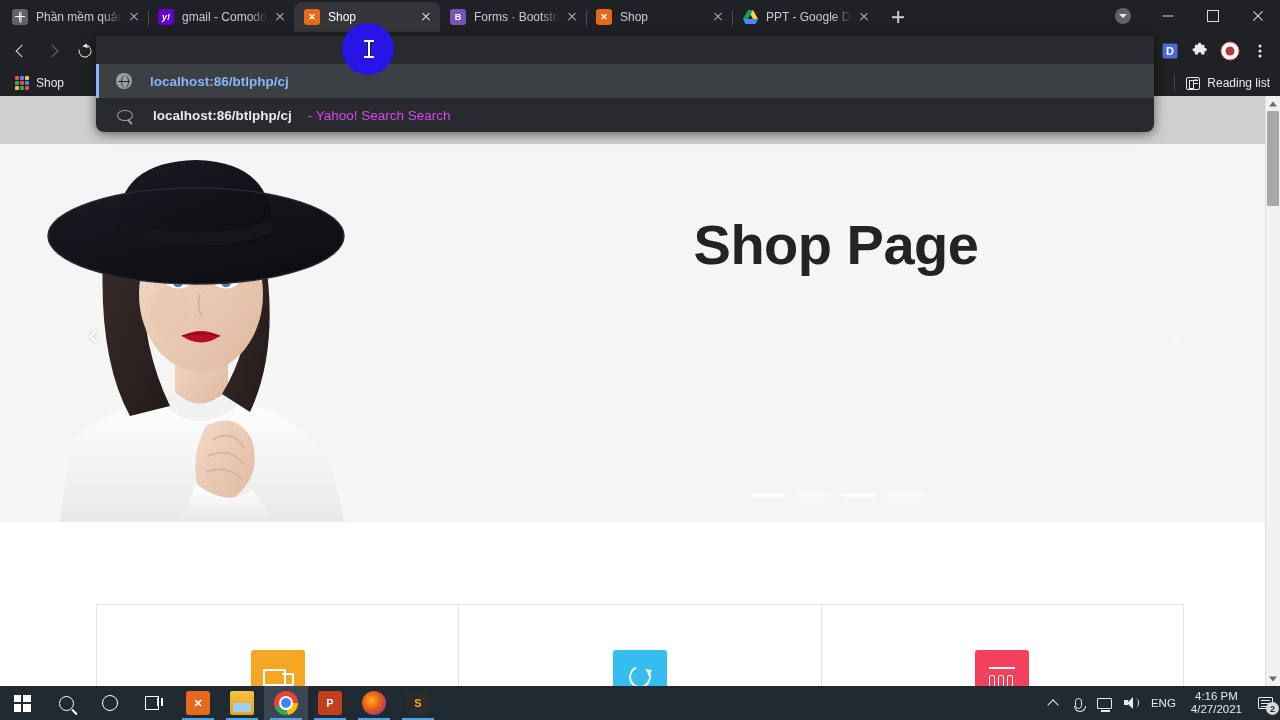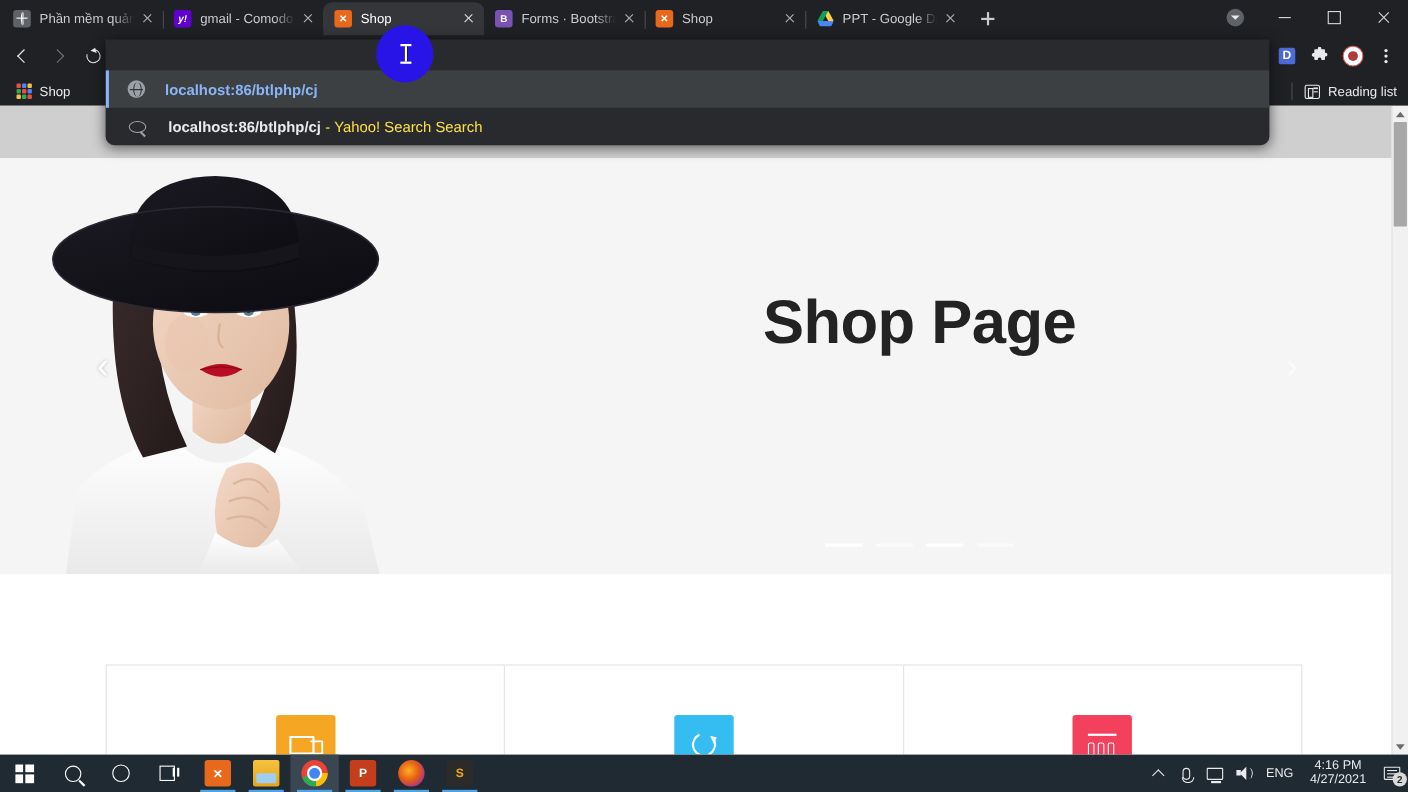--- a/index.html
+++ b/index.html
@@ -249,21 +249,21 @@
   .dd-search {
     width: 11px; height: 11px; border: 1.5px solid #9aa0a6; border-radius: 50%;
     margin: 1px 20px 0 1px;
   }
   .dd-search::after {
     content:""; position:absolute; right:-1px; bottom:-2px; width:6px; height:1.5px;
     background:#9aa0a6; transform: rotate(45deg);
   }
   .dd-url-blue { color: #8ab4f8; font-weight: bold; }
   .dd-url-white { color: #e8eaed; font-weight: bold; }
-  .dd-dim { color: #fde047; font-weight: normal; margin-left: 4px; }
+  .dd-dim { color: #d946ef; font-weight: normal; margin-left: 16px; }
 
   
   .cursor-bubble {
     position: absolute; left: 342px; top: 23px;
     width: 52px; height: 52px; border-radius: 50%;
     background: #2914e8; z-index: 60;
   }
   .ibeam {
     position: absolute; left: 364px; top: 40px; z-index: 61;
     width: 10px; height: 18px;
@@ -291,21 +291,21 @@
     position: absolute; left: 0; top: 0; width: 392px; height: 378px; overflow: hidden;
   }
   .carousel-arrow {
     position: absolute; top: 50%; transform: translateY(-50%);
     font-size: 34px; color: #ffffff; line-height: 1; font-weight: 300;
     text-shadow: 0 0 3px rgba(0,0,0,.25);
   }
   .ca-left { left: 88px; }
   .ca-right { right: 100px; color: rgba(255,255,255,.55); text-shadow:none; }
 
-  .hero-text { position: absolute; left: 392px; right: 0; top: 0; bottom: 0; margin-top: 48px; }
+  .hero-text { position: absolute; left: 392px; right: 0; top: 0; bottom: 0; }
   .page-title {
     position: absolute; left: 0; right: 0; top: 68px; text-align: center;
     font-size: 56px; font-weight: bold; color: #232323; letter-spacing: -0.5px;
   }
   .breadcrumb {
     position: absolute; left: 0; right: 0; top: 148px; text-align: center;
     font-size: 17px; color: #4a4a4a;
     display: flex; align-items: center; justify-content: center; gap: 13px;
   }
   .home-icon { display:inline-block; width:17px; height:15px; position:relative; }

